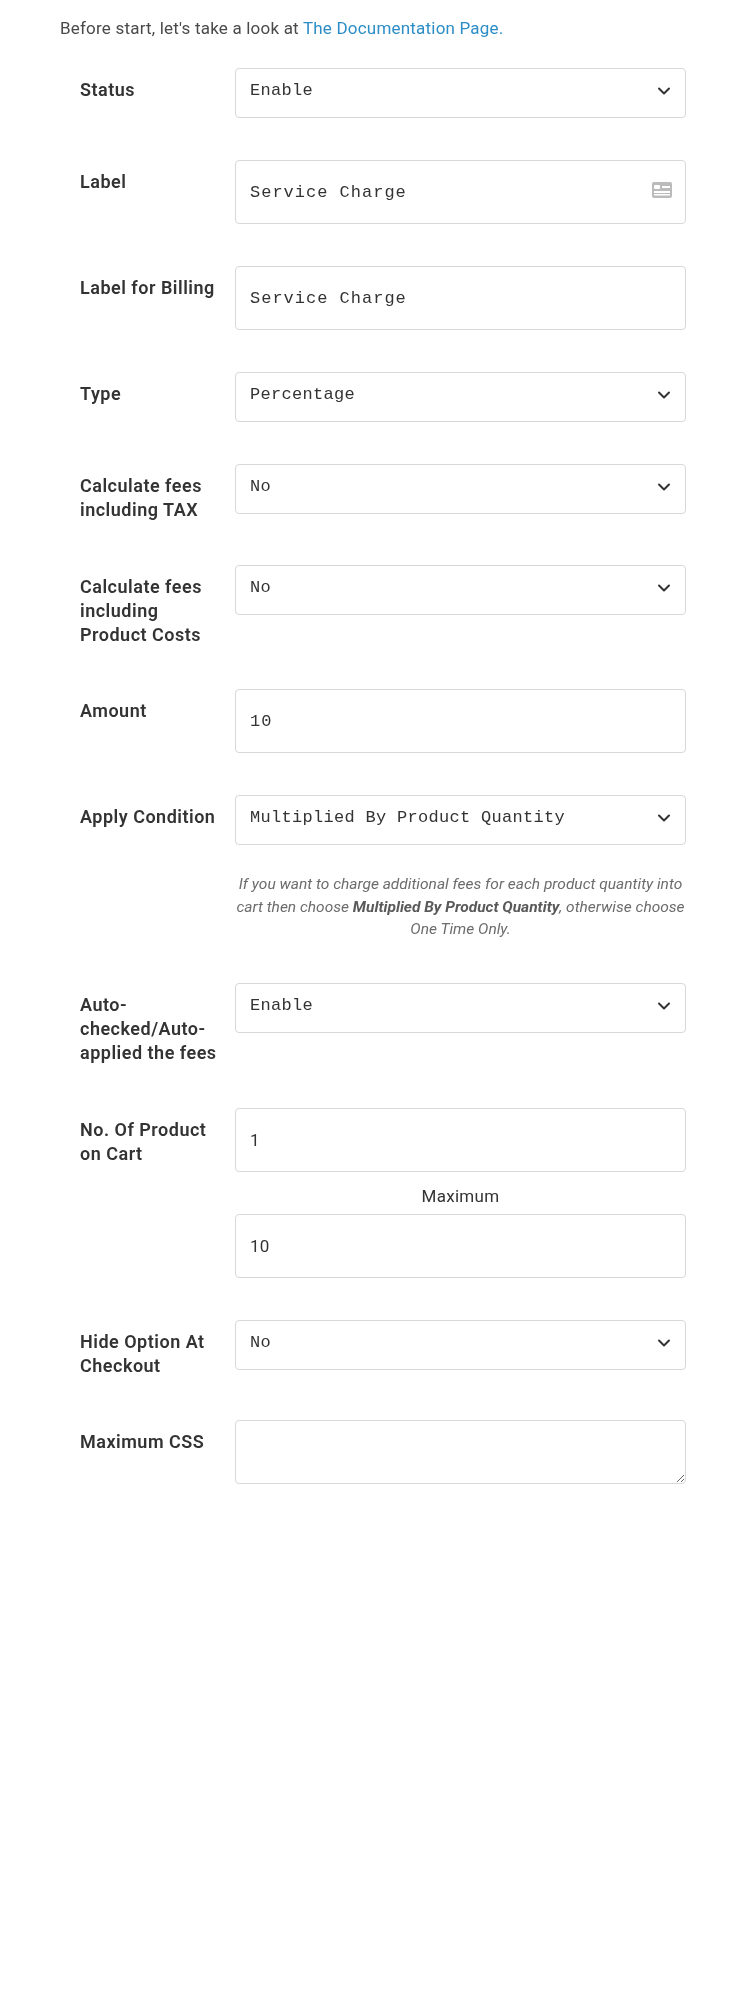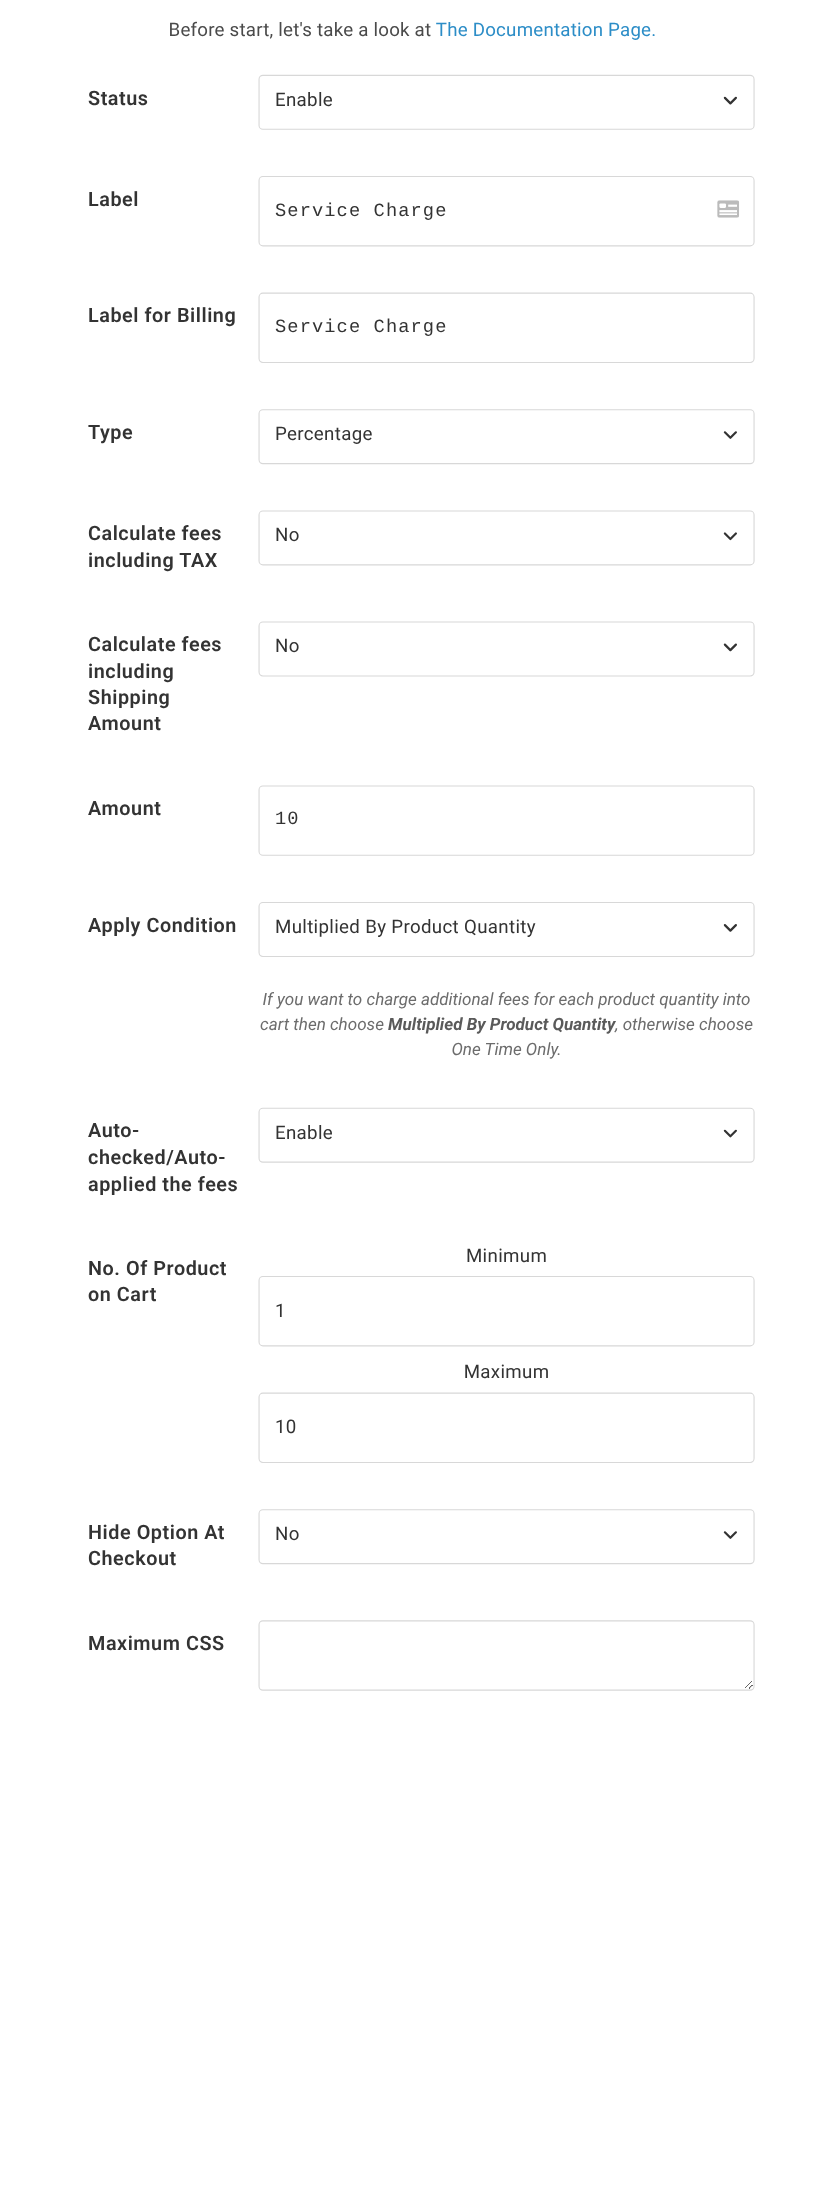--- a/index.html
+++ b/index.html
@@ -8,21 +8,20 @@
       padding: 0;
     }
     body {
       font-family: -apple-system, BlinkMacSystemFont, "Segoe UI", Roboto, "Helvetica Neue", Arial, sans-serif;
       background: #ffffff;
       color: #333;
       width: 750px;
       padding: 0;
     }
     .intro-text {
-      text-align: center;
       font-size: 17px;
       color: #4a4a4a;
       padding: 18px 60px 10px;
       letter-spacing: 0.2px;
     }
     .intro-text a {
       color: #2c8dc7;
       text-decoration: none;
     }
     .form-container {
@@ -42,20 +41,21 @@
       letter-spacing: 0.5px;
       line-height: 1.35;
       padding-top: 10px;
       padding-right: 10px;
     }
     .form-field {
       flex: 1;
     }
     .select-wrapper {
       position: relative;
+      font-family: Liberation Mono, monospace;
     }
     .select {
       width: 100%;
       height: 50px;
       padding: 12px 40px 12px 14px;
       font-size: 17px;
       color: #333;
       background: #ffffff;
       border: 1px solid #d8d8d8;
       border-radius: 4px;
@@ -206,21 +206,21 @@
         <span class="select-chevron">
           <svg width="16" height="16" viewBox="0 0 16 16" fill="none">
               <path d="M3 6l5 5 5-5" stroke="#333" stroke-width="2" stroke-linecap="round" stroke-linejoin="round"></path>
             </svg>
         </span>
       </div>
     </div>
   </div>
 
   <div class="form-row">
-    <div class="form-label">Calculate fees including Shipping Amount</div>
+    <div class="form-label">Calculate fees including Product Costs</div>
     <div class="form-field">
       <div class="select-wrapper">
         <div class="select">No</div>
         <span class="select-chevron">
           <svg width="16" height="16" viewBox="0 0 16 16" fill="none">
               <path d="M3 6l5 5 5-5" stroke="#333" stroke-width="2" stroke-linecap="round" stroke-linejoin="round"></path>
             </svg>
         </span>
       </div>
     </div>
@@ -261,21 +261,20 @@
             </svg>
         </span>
       </div>
     </div>
   </div>
 
 
   <div class="form-row">
     <div class="form-label">No. Of Product on Cart</div>
     <div class="form-field">
-      <div class="sublabel">Minimum</div>
       <input type="text" class="text-input" style="font-family: -apple-system, BlinkMacSystemFont, &quot;Segoe UI&quot;, Roboto, sans-serif; letter-spacing: 0.3px;" value="1">
       <div class="sublabel mt">Maximum</div>
       <input type="text" class="text-input" style="font-family: -apple-system, BlinkMacSystemFont, &quot;Segoe UI&quot;, Roboto, sans-serif; letter-spacing: 0.3px;" value="10">
     </div>
   </div>
 
 
   <div class="form-row">
     <div class="form-label">Hide Option At Checkout</div>
     <div class="form-field">

